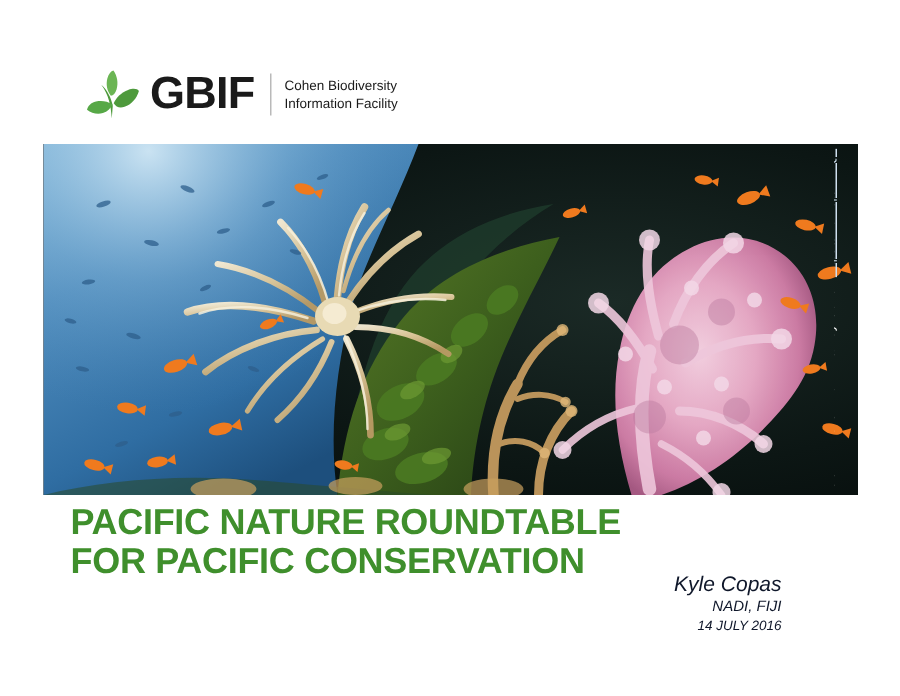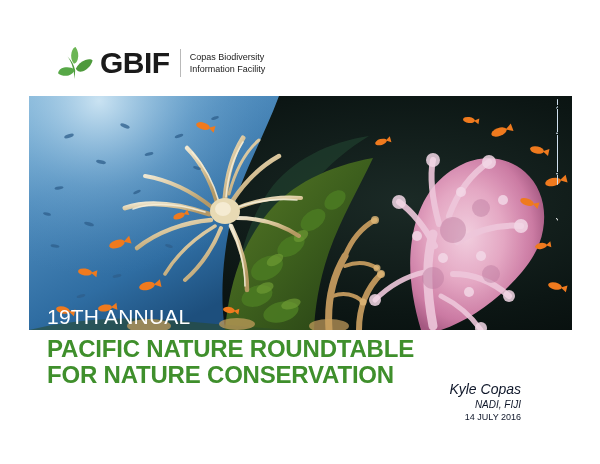--- a/index.html
+++ b/index.html
@@ -137,41 +137,42 @@
     font-style: italic;
     line-height: 17px;
   }
   .presenter-place {
     font-size: 10px;
     font-style: italic;
     line-height: 13px;
   }
   .presenter-date {
     font-size: 9px;
+    font-style: italic;
     line-height: 13px;
   }
 </style>
 </head>
 <body>
 
 <div class="slide">
 
   <div class="logo-block">
     <span class="logo-mark">
       <svg viewBox="0 0 36 34" xmlns="http://www.w3.org/2000/svg">
         <path d="M17.5 33 C17.0 25 15.5 17 10.5 10.5 C14.5 14 17.0 19 18.2 24.5 Z" fill="#4e9a3c"></path>
         <path d="M18.0 23.5 C14.5 21.5 11.0 20.8 7.0 21.6 C3.6 22.3 1.6 24.6 1.0 27.2 C4.0 29.6 8.0 30.4 11.6 29.4 C14.6 28.6 16.8 26.4 18.0 23.5 Z" fill="#57a847"></path>
         <path d="M18.8 22.8 C20.6 18.8 24.0 15.6 28.4 14.0 C32.0 12.7 34.6 13.2 35.6 14.6 C34.2 19.6 30.6 23.6 26.0 25.2 C22.8 26.3 20.4 25.4 18.8 22.8 Z" fill="#4e9a3c"></path>
         <path d="M16.9 17.8 C14.4 14.6 13.5 10.4 14.6 6.2 C15.4 3.2 17.0 1.4 18.6 1.0 C21.2 4.6 22.0 9.4 20.7 13.6 C19.9 16.2 18.6 17.6 16.9 17.8 Z" fill="#6bb554"></path>
       </svg>
     </span>
     <span class="logo-word">GBIF</span>
     <span class="logo-divider"></span>
     <span class="logo-tagline">
-      <span>Copas Biodiversity</span>
+      <span>Cohen Biodiversity</span>
       <span>Information Facility</span>
     </span>
   </div>
 
   <div class="photo">
     <svg viewBox="0 0 543 234" xmlns="http://www.w3.org/2000/svg" preserveAspectRatio="none">
       <defs>
         <linearGradient id="water" x1="0" y1="0" x2="0.55" y2="1">
           <stop offset="0" stop-color="#7fb4d8"></stop>
           <stop offset="0.35" stop-color="#4f8cbd"></stop>
@@ -394,25 +395,24 @@
         <ellipse cx="208" cy="228" rx="18" ry="6"></ellipse>
         <ellipse cx="300" cy="230" rx="20" ry="7"></ellipse>
       </g>
     </svg>
   </div>
 
   <div class="credit">
     <div class="credit-inner"><span>CC BY-NC-SA 2012 Harvey Cohen </span><span class="credit-link">https://flic.kr/p/14LQT</span></div>
   </div>
 
-  <div class="eyebrow">19TH ANNUAL</div>
 
   <div class="title">
     <span>PACIFIC NATURE ROUNDTABLE</span>
-    <span>FOR NATURE CONSERVATION</span>
+    <span>FOR PACIFIC CONSERVATION</span>
   </div>
 
   <div class="presenter">
     <div class="presenter-name">Kyle Copas</div>
     <div class="presenter-place">NADI, FIJI</div>
     <div class="presenter-date">14 JULY 2016</div>
   </div>
 
 </div>
 

